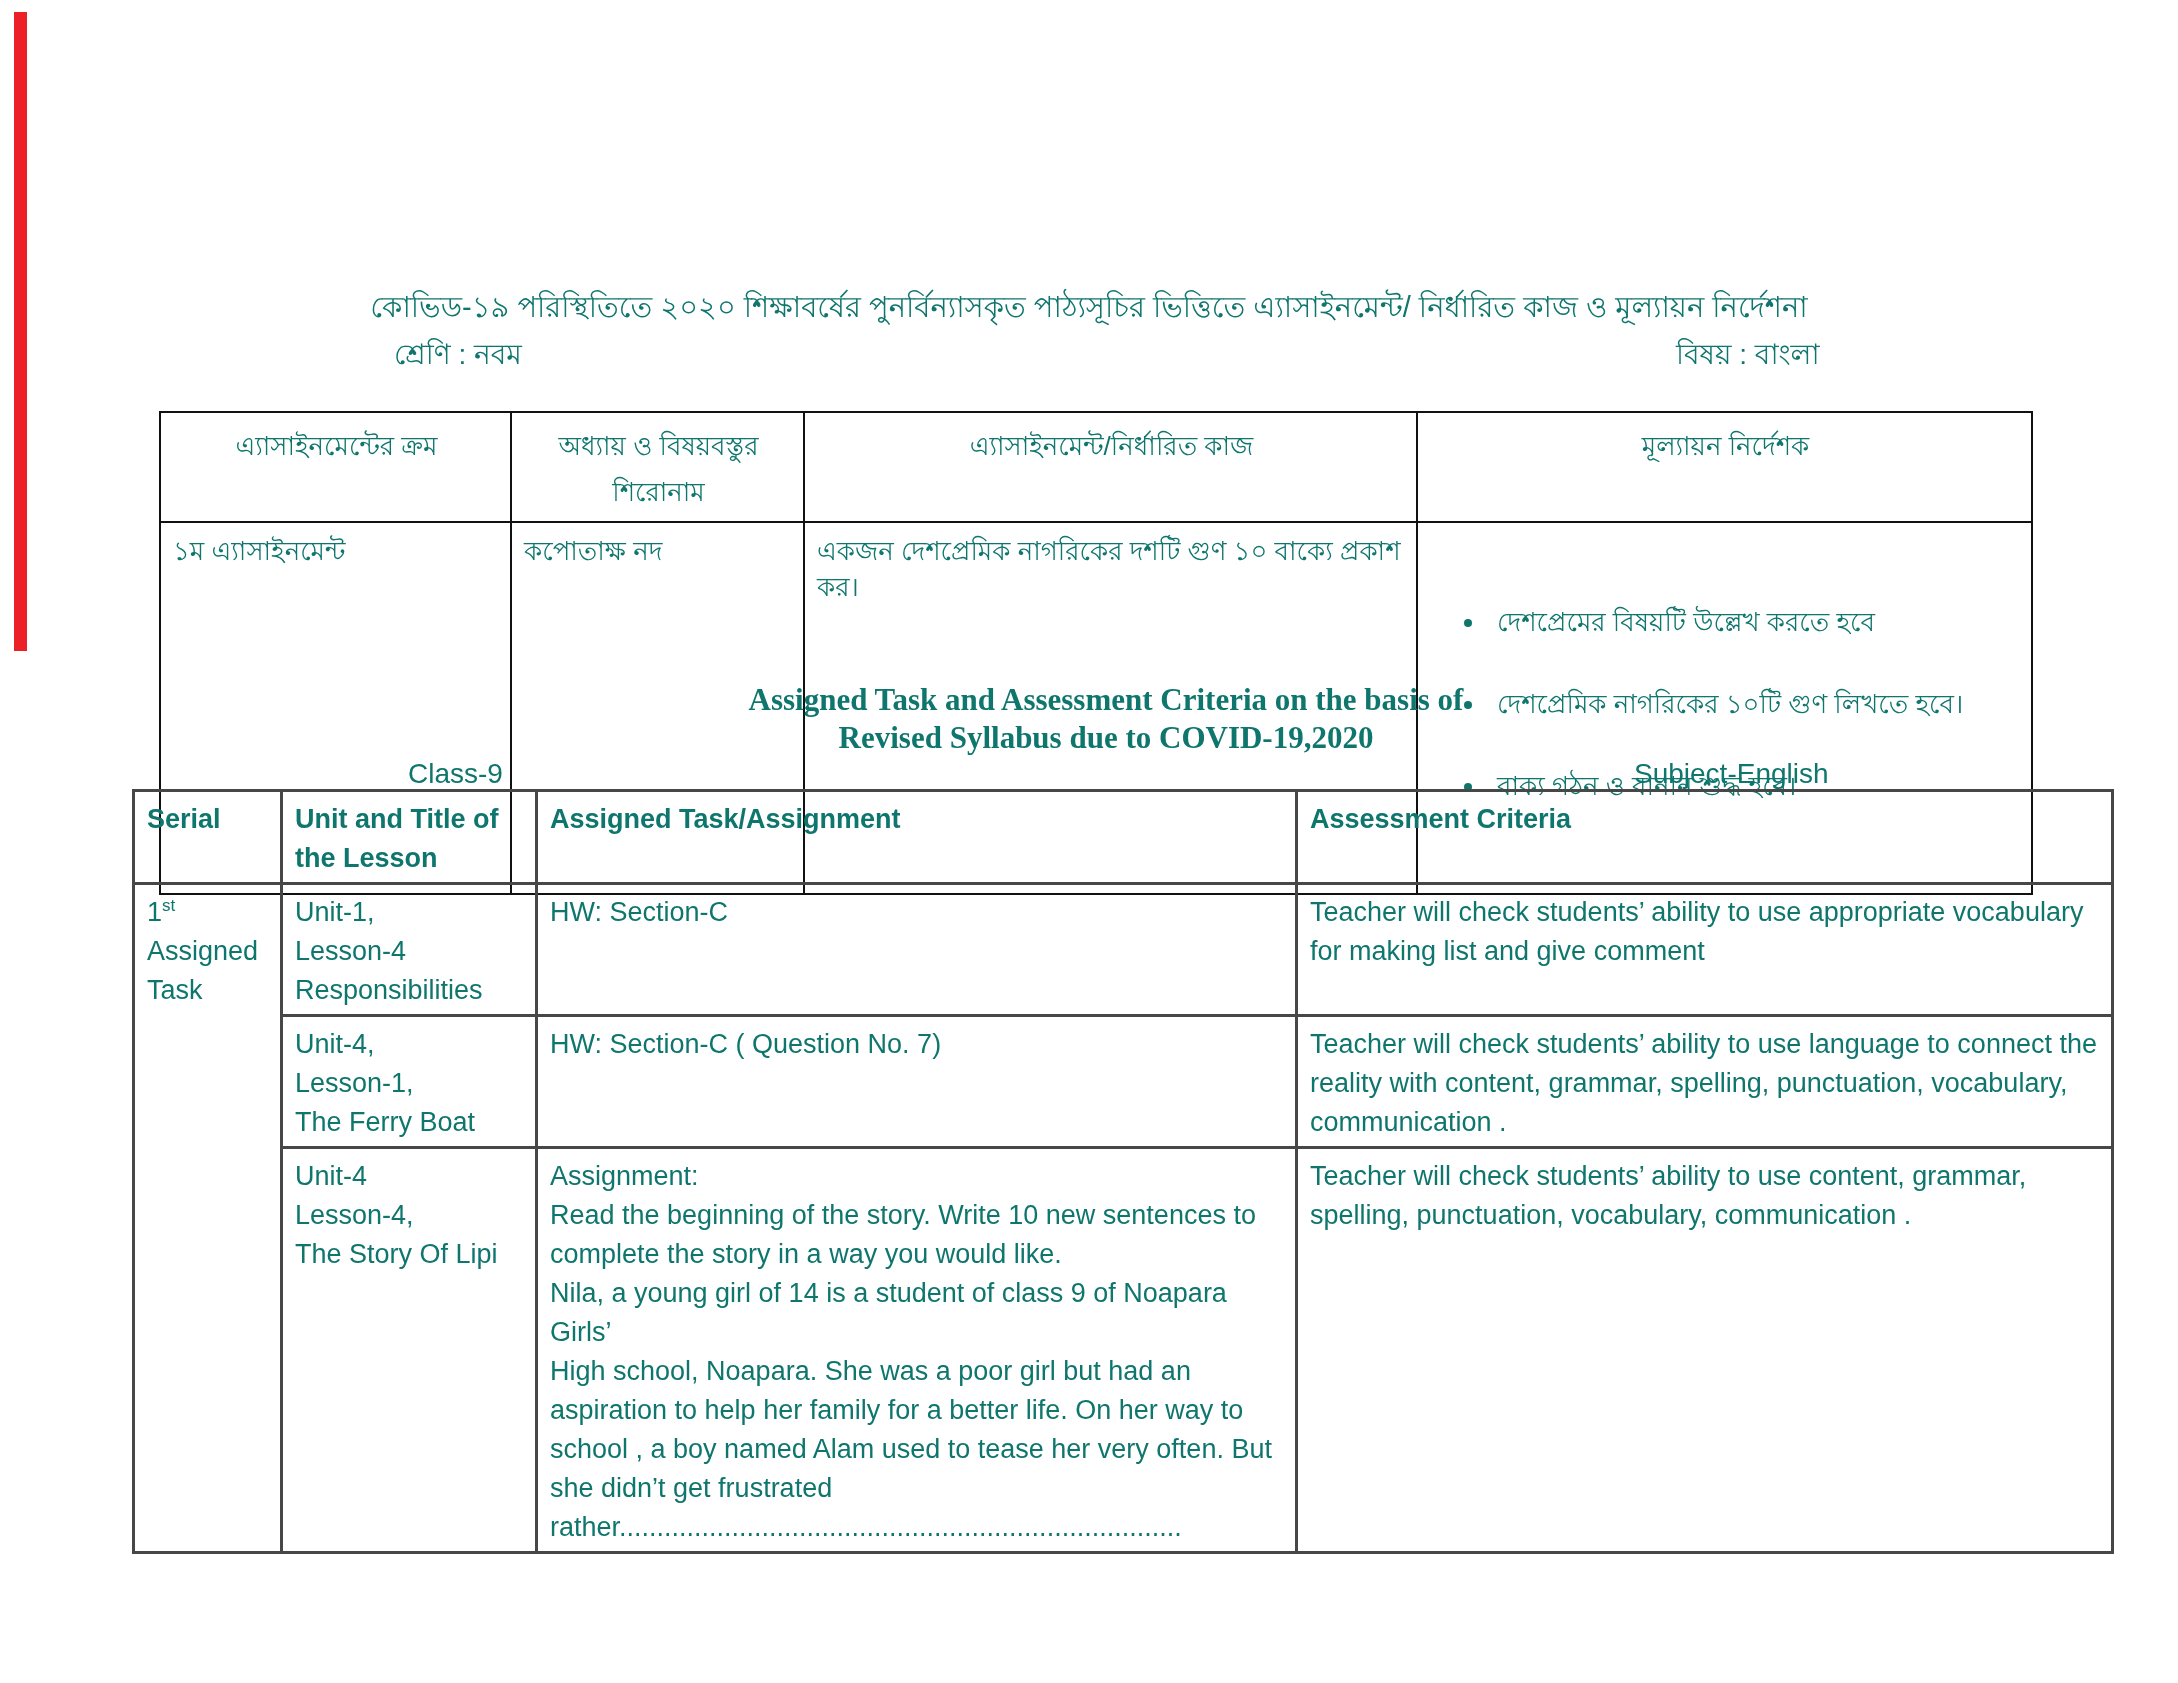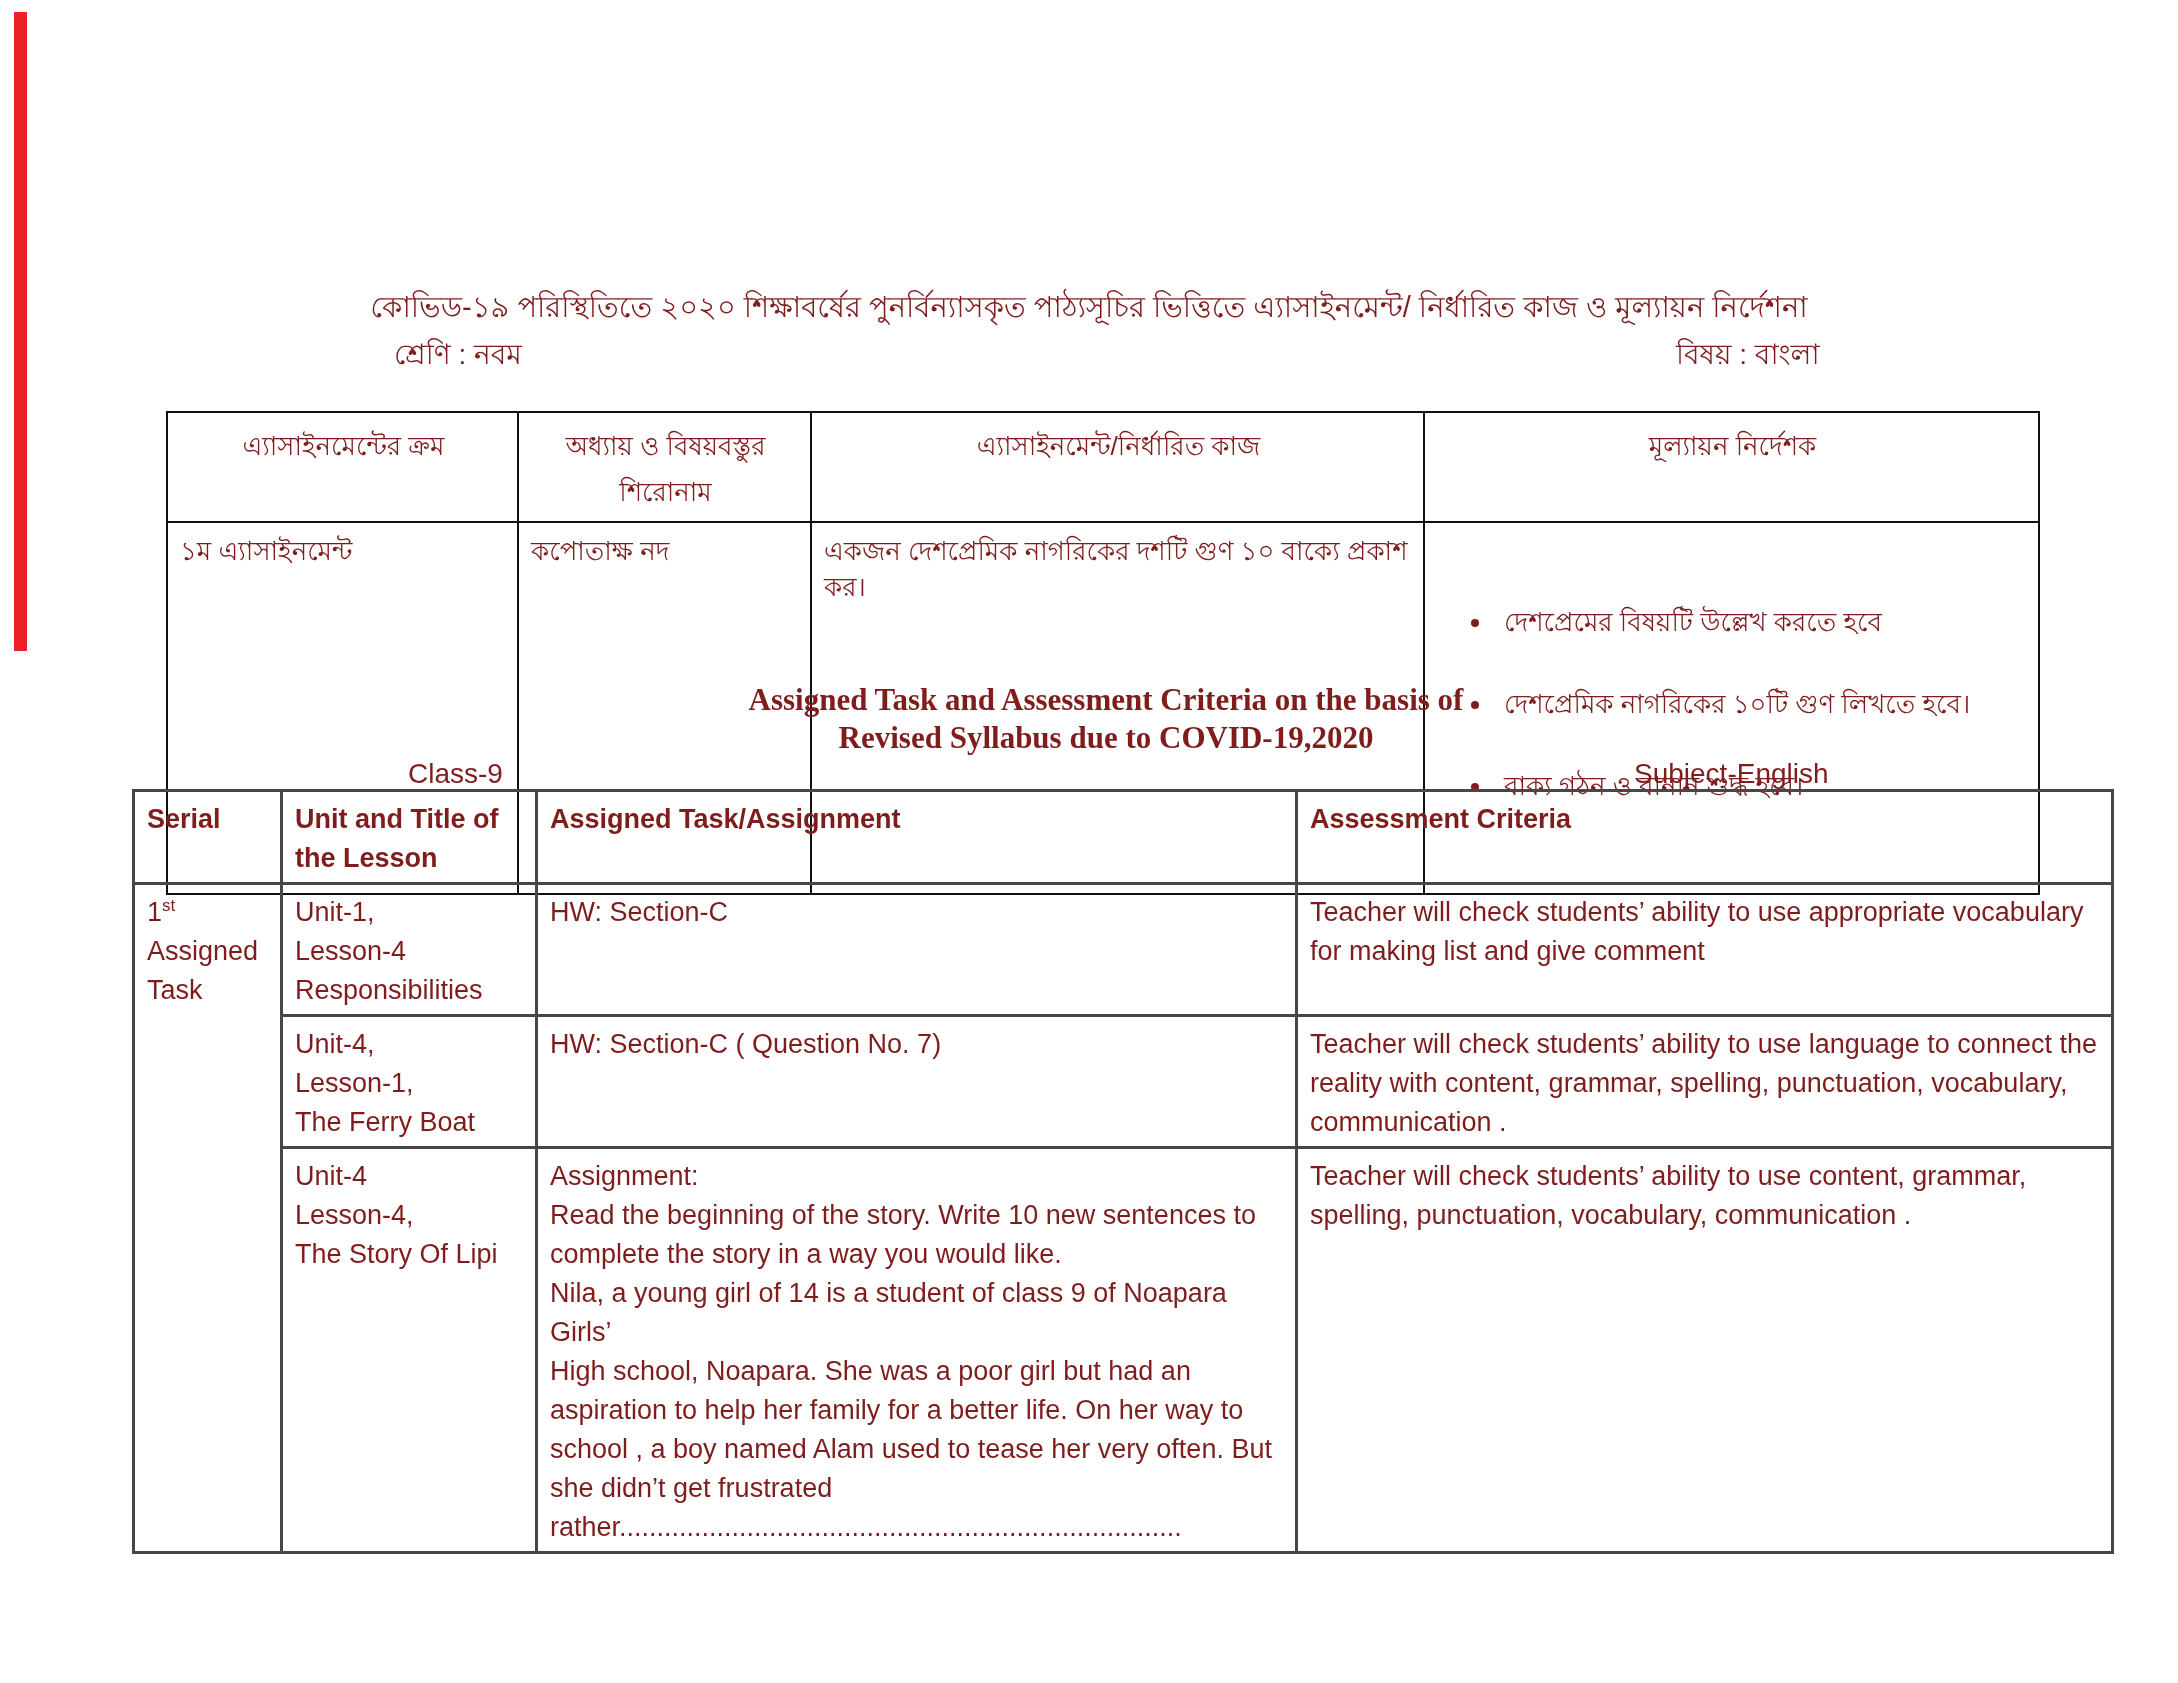--- a/index.html
+++ b/index.html
@@ -1,39 +1,39 @@
 <!DOCTYPE html>
 <html><head>
 <meta charset="utf-8">
 <style>
   html,body{margin:0;padding:0;background:#ffffff;}
   .page{
     position:relative;
     width:2178px;height:1683px;
     background:#ffffff;
     font-family:"Liberation Sans", sans-serif;
-    color:#7f1d1d;
+    color:#0f766e;
     overflow:hidden;
   }
   .red-bar{
     position:absolute;left:14px;top:12px;width:13px;height:639px;
     background:#ec2027;
   }
   .bn-title{
     position:absolute;top:287px;left:0;width:2178px;
     text-align:center;font-size:29px;line-height:40px;
     white-space:pre-line;
   }
   .bn-class{position:absolute;top:333px;left:394px;font-size:28px;text-align:right;}
   .bn-subject{position:absolute;top:333px;left:1676px;font-size:28px;}
 
   table{border-collapse:collapse;table-layout:fixed;}
 
   
-  .t1{position:absolute;left:166px;top:411px;width:1872px;}
+  .t1{position:absolute;left:159px;top:411px;width:1872px;}
   .t1 th,.t1 td{
     border:2px solid #111111;
     vertical-align:top;
     font-weight:normal;
     font-size:26px;
     padding:10px 10px 6px 12px;
     white-space:pre-line;
     overflow:hidden;
   }
   .t1 th{height:65px;text-align:center;line-height:46px;}

